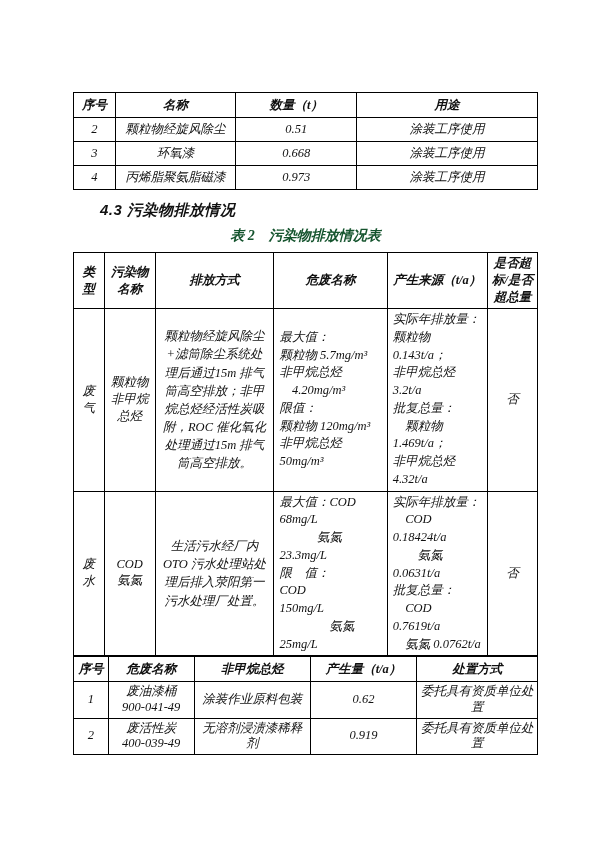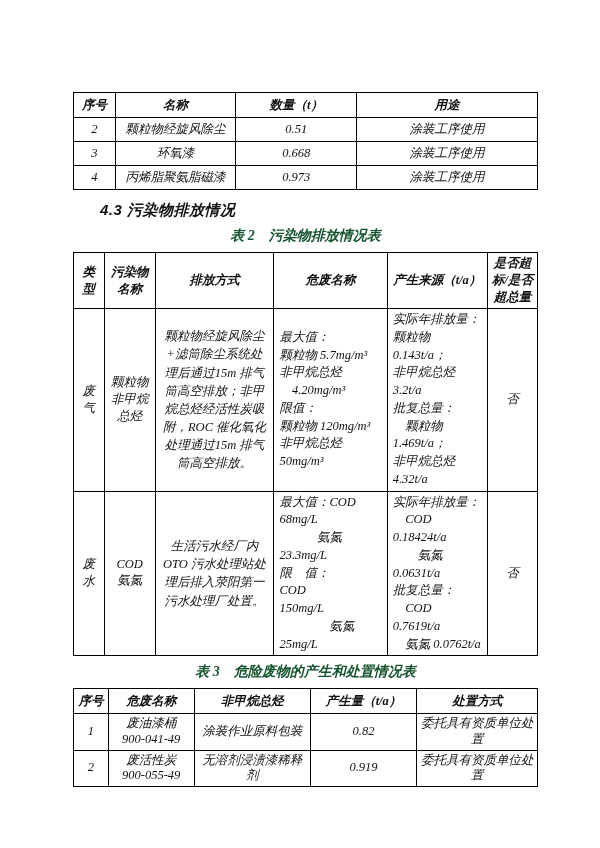--- a/index.html
+++ b/index.html
@@ -184,21 +184,20 @@
 　COD　0.18424t/a
 　　氨氮 0.0631t/a
 批复总量：
 　COD 0.7619t/a
 　氨氮  0.0762t/a</td>
         <td>否</td>
       </tr>
     </tbody>
   </table>
 
-  <div class="caption">表 3　危险废物的产生和处置情况表</div>
 
   <table class="t3">
     <colgroup>
         <col class="c0">
         <col class="c1">
         <col class="c2">
         <col class="c3">
         <col class="c4">
       </colgroup>
     <thead>
@@ -209,27 +208,27 @@
         <th>产生量（t/a）</th>
         <th>处置方式</th>
       </tr>
     </thead>
     <tbody>
       <tr>
         <td>1</td>
         <td class="pre">废油漆桶
 900-041-49</td>
         <td>涂装作业原料包装</td>
-        <td>0.82</td>
+        <td>0.62</td>
         <td>委托具有资质单位处置</td>
       </tr>
       <tr>
         <td>2</td>
         <td class="pre">废活性炭
-900-055-49</td>
+400-039-49</td>
         <td>无溶剂浸渍漆稀释剂</td>
         <td>0.919</td>
         <td>委托具有资质单位处置</td>
       </tr>
     </tbody>
   </table>
 
 
 </div>
 

